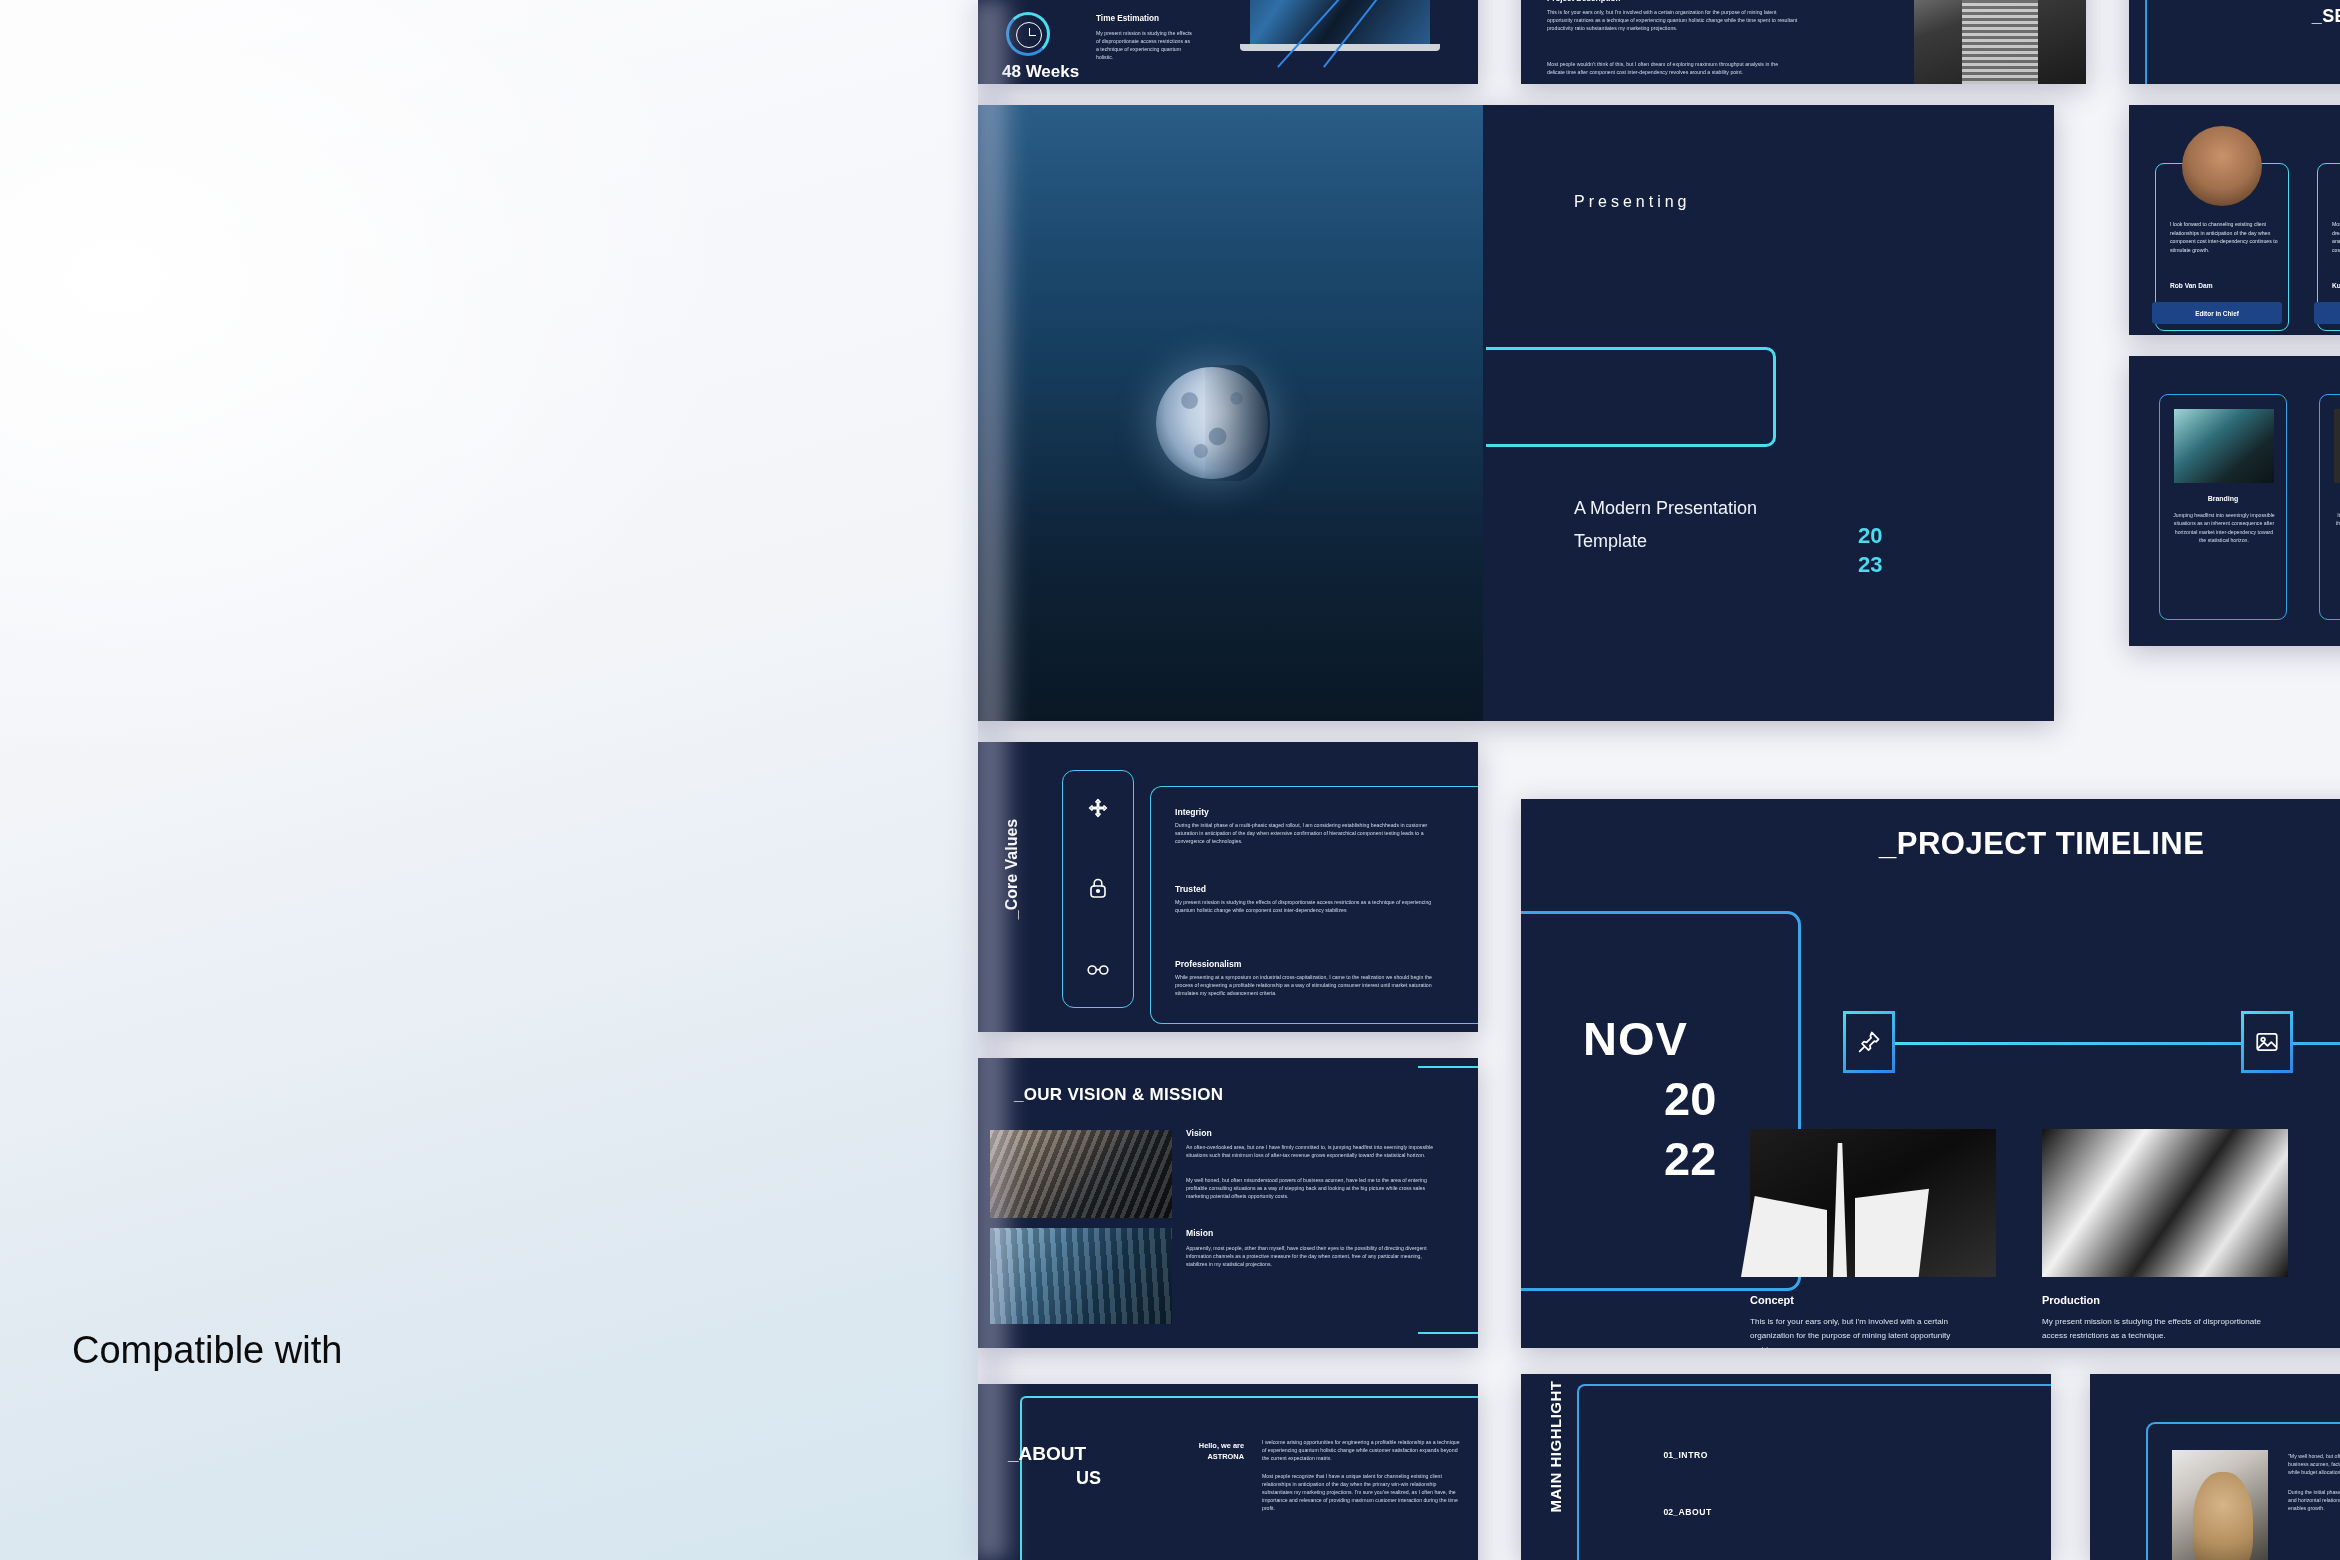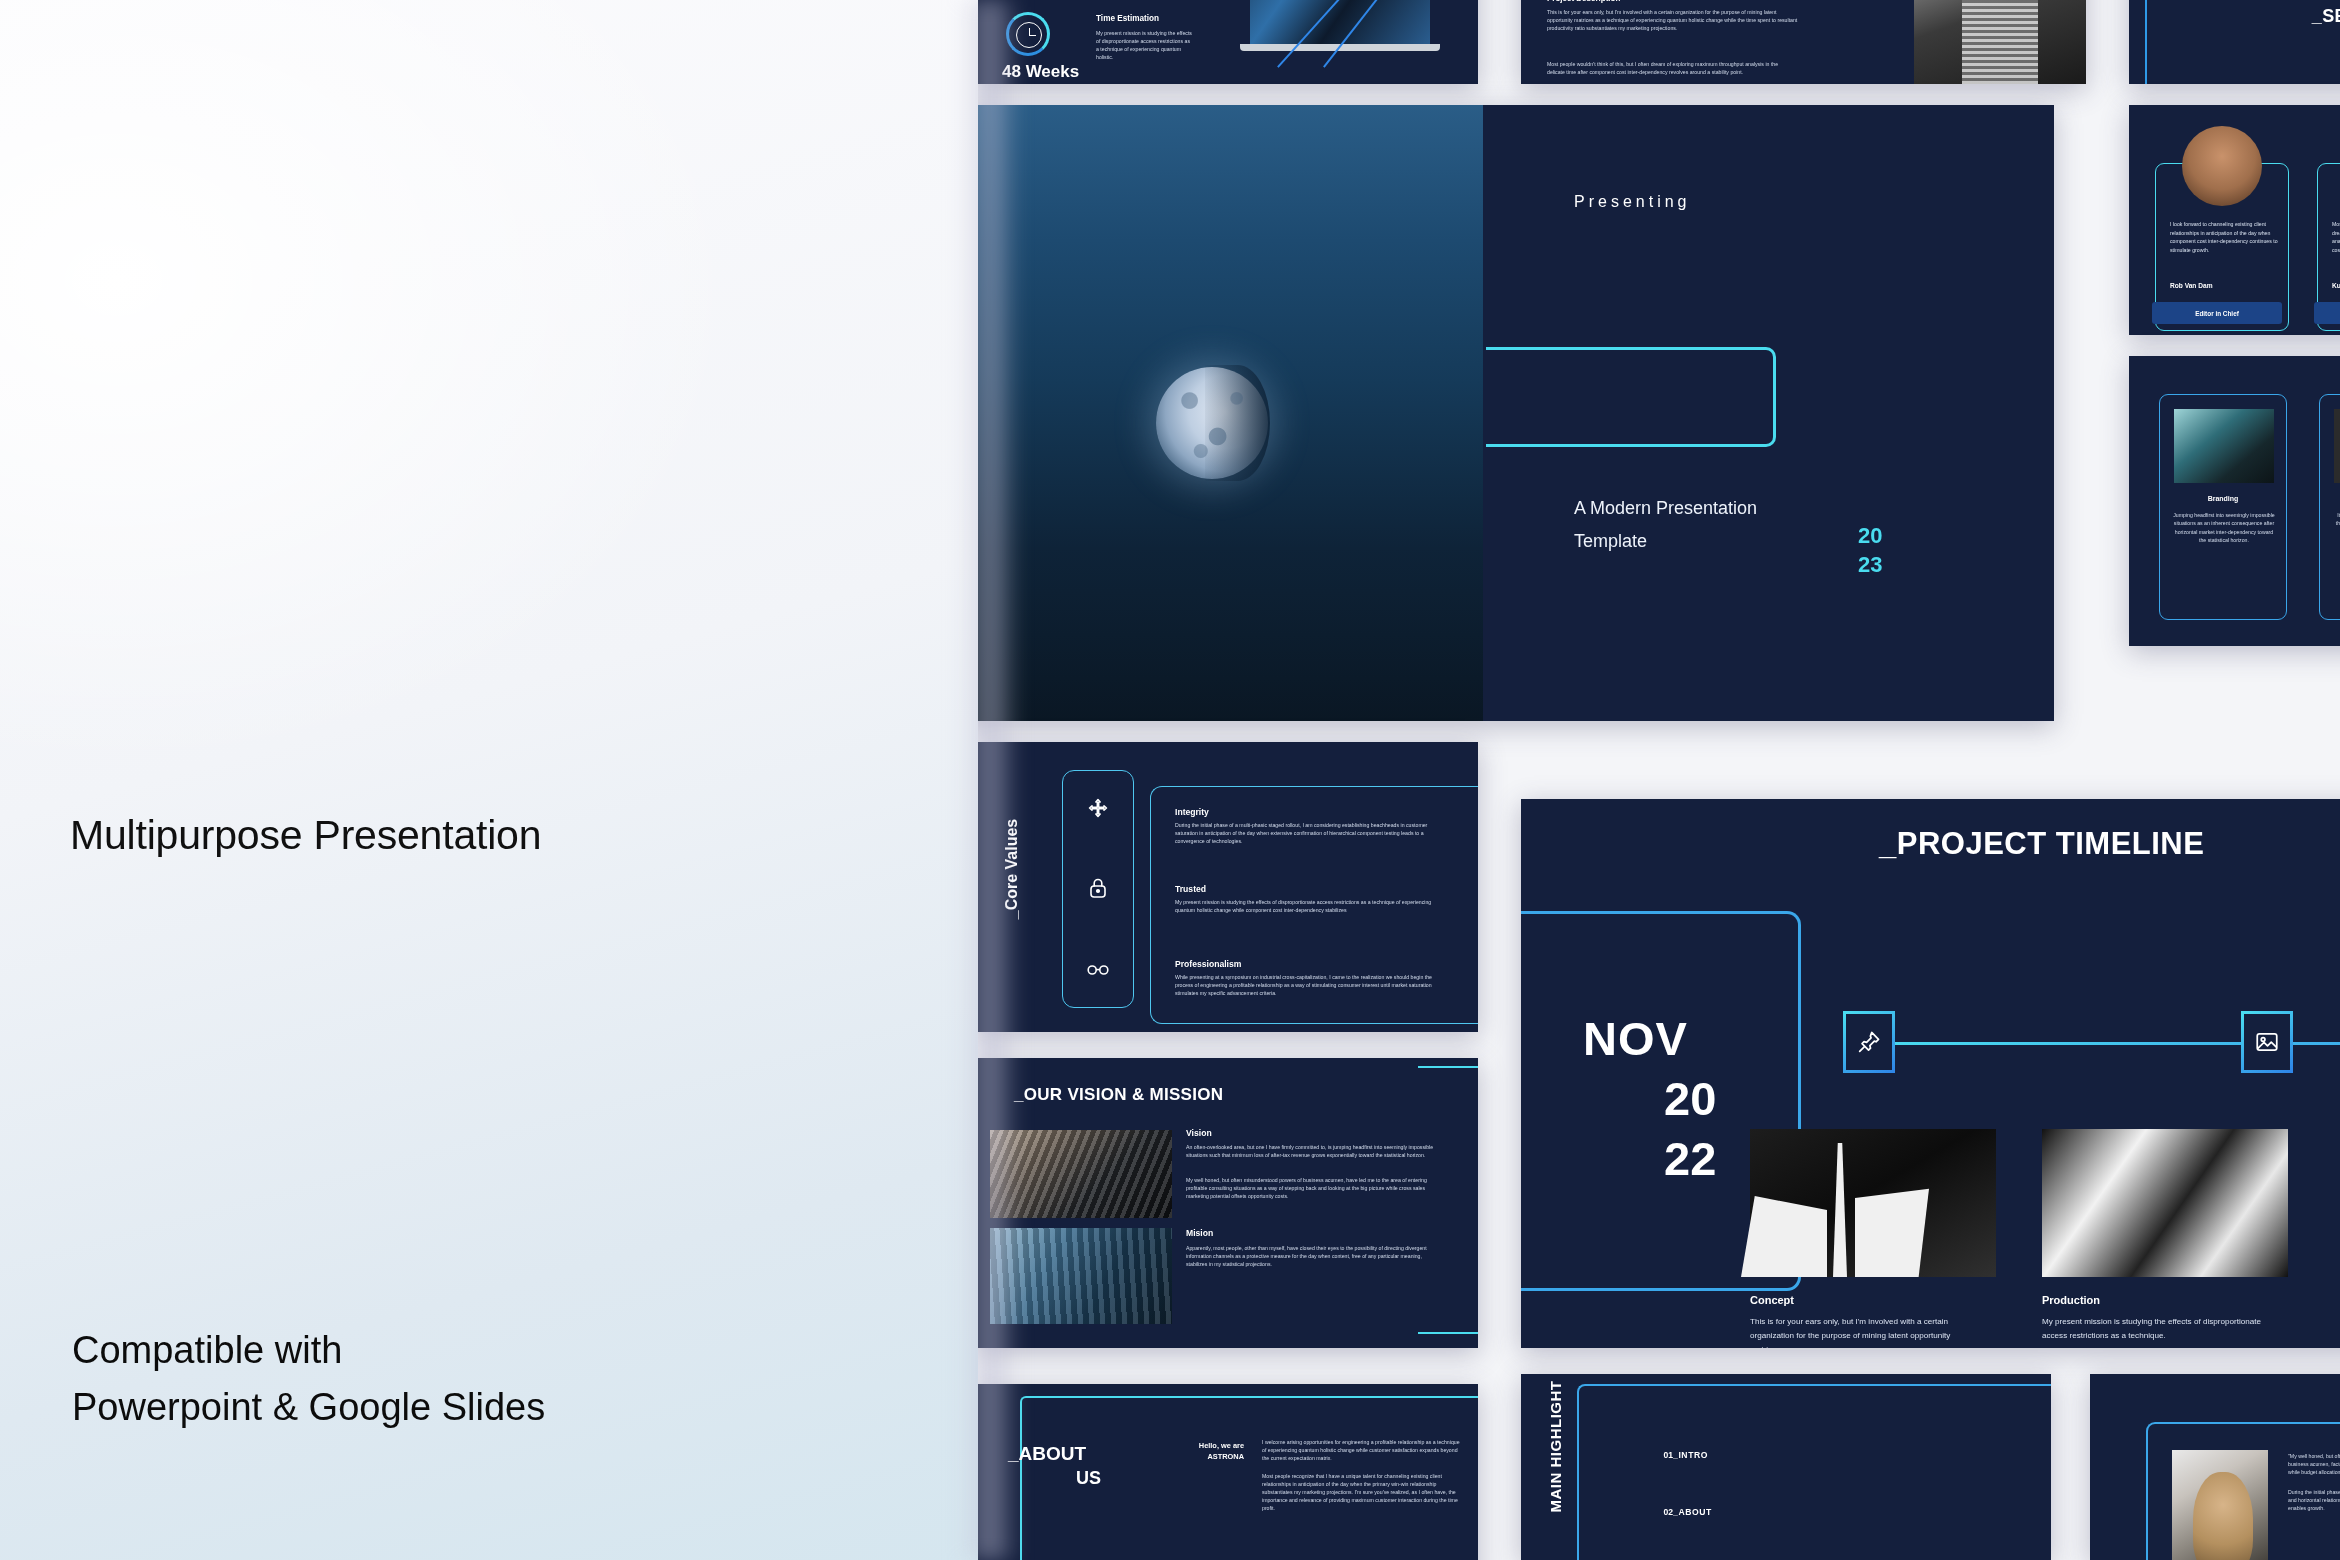--- a/index.html
+++ b/index.html
@@ -207,23 +207,21 @@
     background:linear-gradient(150deg,#e9e9e9 0%,#c8c3bd 30%,#8d8880 60%,#3b3833 100%);}
   #s12 .ph:after{content:"";position:absolute;left:22%;top:18%;width:62%;height:86%;border-radius:46% 46% 34% 34%;
     background:radial-gradient(circle at 50% 32%, #d7b489 0%, #b4905f 52%, #6d5434 100%);}
   #s12 .q1{ position:absolute; left:198px; top:78px; width:128px;}
   #s12 .q2{ position:absolute; left:198px; top:114px; width:128px;}
 </style>
 </head>
 <body>
 
 <div id="left-panel">
-  <div id="brand-subtitle">Multipurpose Presentation</div>
   <div id="compat-line1">Compatible with</div>
-  <div id="compat-line2">Powerpoint &amp; Google Slides</div>
 </div>
 
 <div class="slide" id="s1">
   <div class="ring">
       <i></i>
     </div>
   <div class="weeks">48 Weeks</div>
   <div class="h">Time Estimation</div>
   <div class="p tiny">My present mission is studying the effects of disproportionate access restrictions as a technique of experiencing quantum holistic.</div>
   <div class="laptop">

